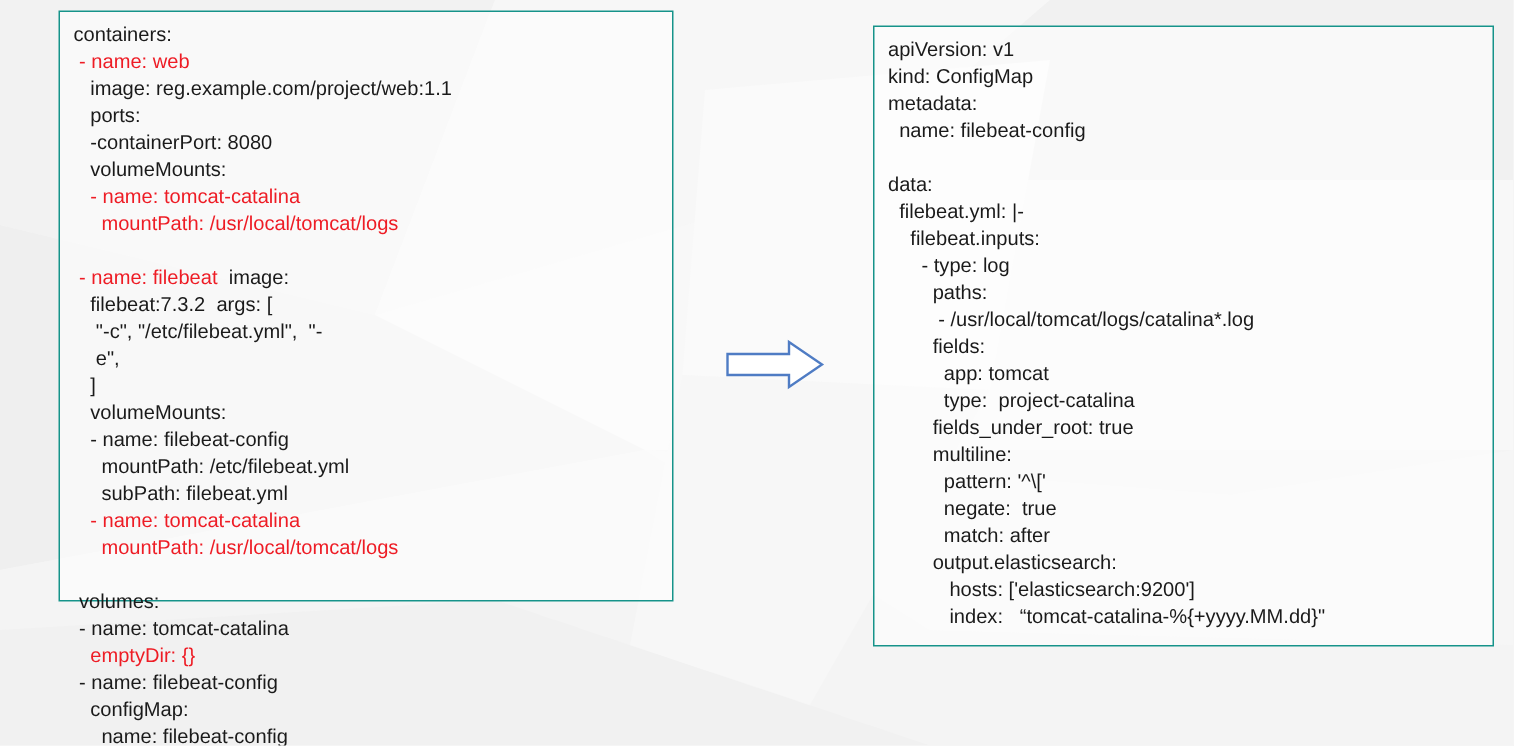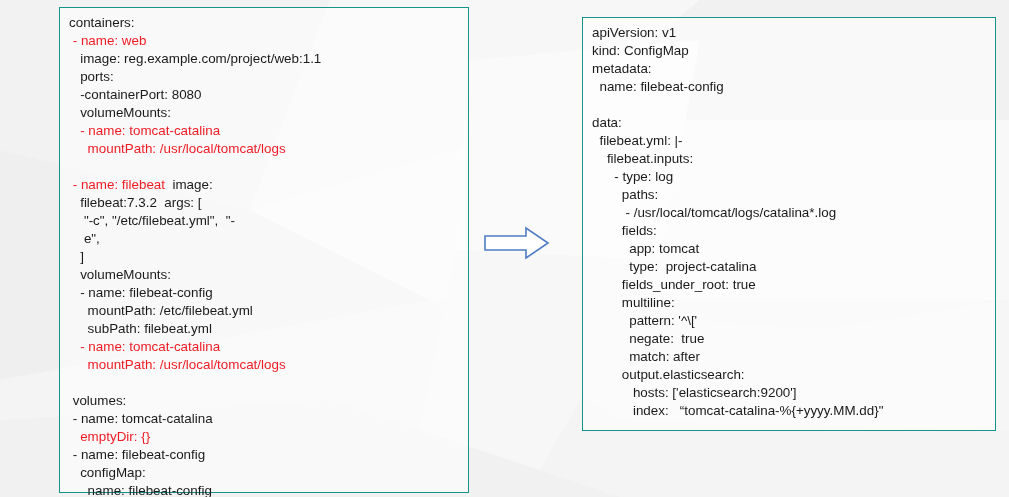--- a/index.html
+++ b/index.html
@@ -30,23 +30,22 @@
   .panel {
     position: absolute;
     z-index: 2;
     box-sizing: border-box;
     background: rgba(255,255,255,0.55);
   }
   #panel-left {
     left: 39px;
     top: 7px;
     width: 410px;
-    height: 486px;
+    height: 394px;
     border: 1.4px solid #16938a;
-    margin-left: 20px;
   }
   #panel-right {
     left: 582px;
     top: 17px;
     width: 414px;
     height: 414px;
     border: 1.4px solid #16938a;
   }
 
   .code {

